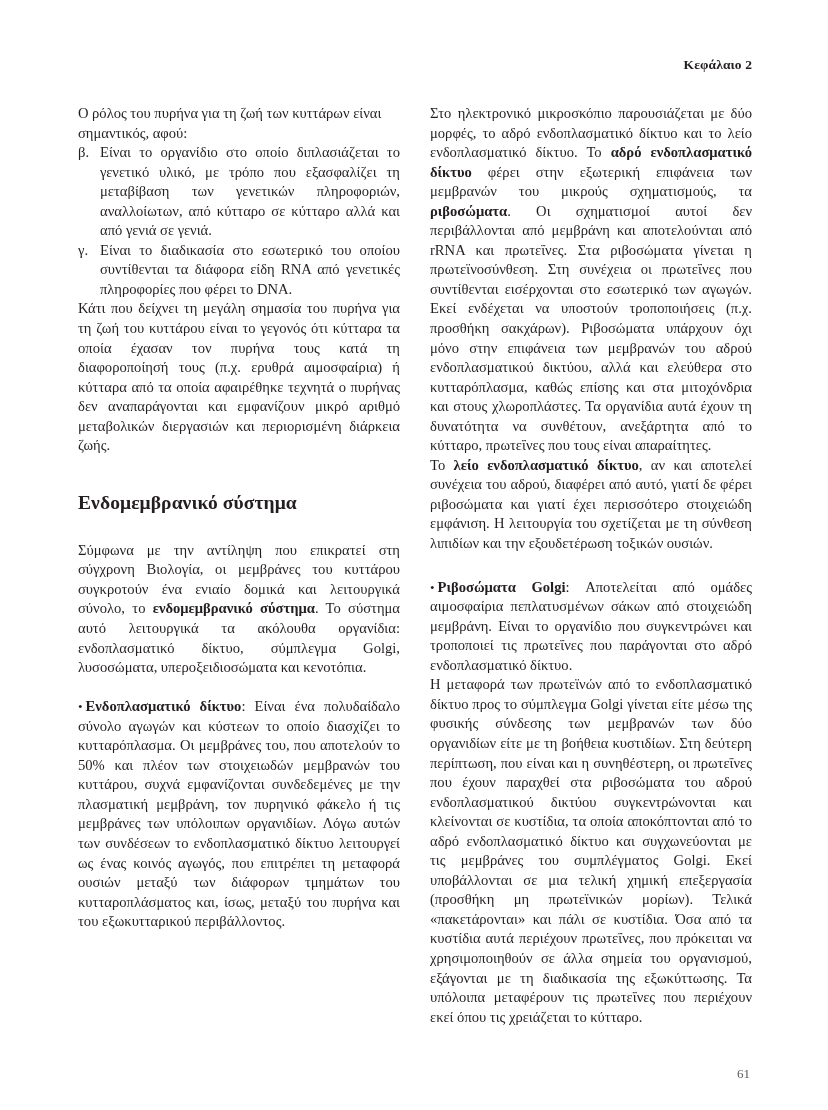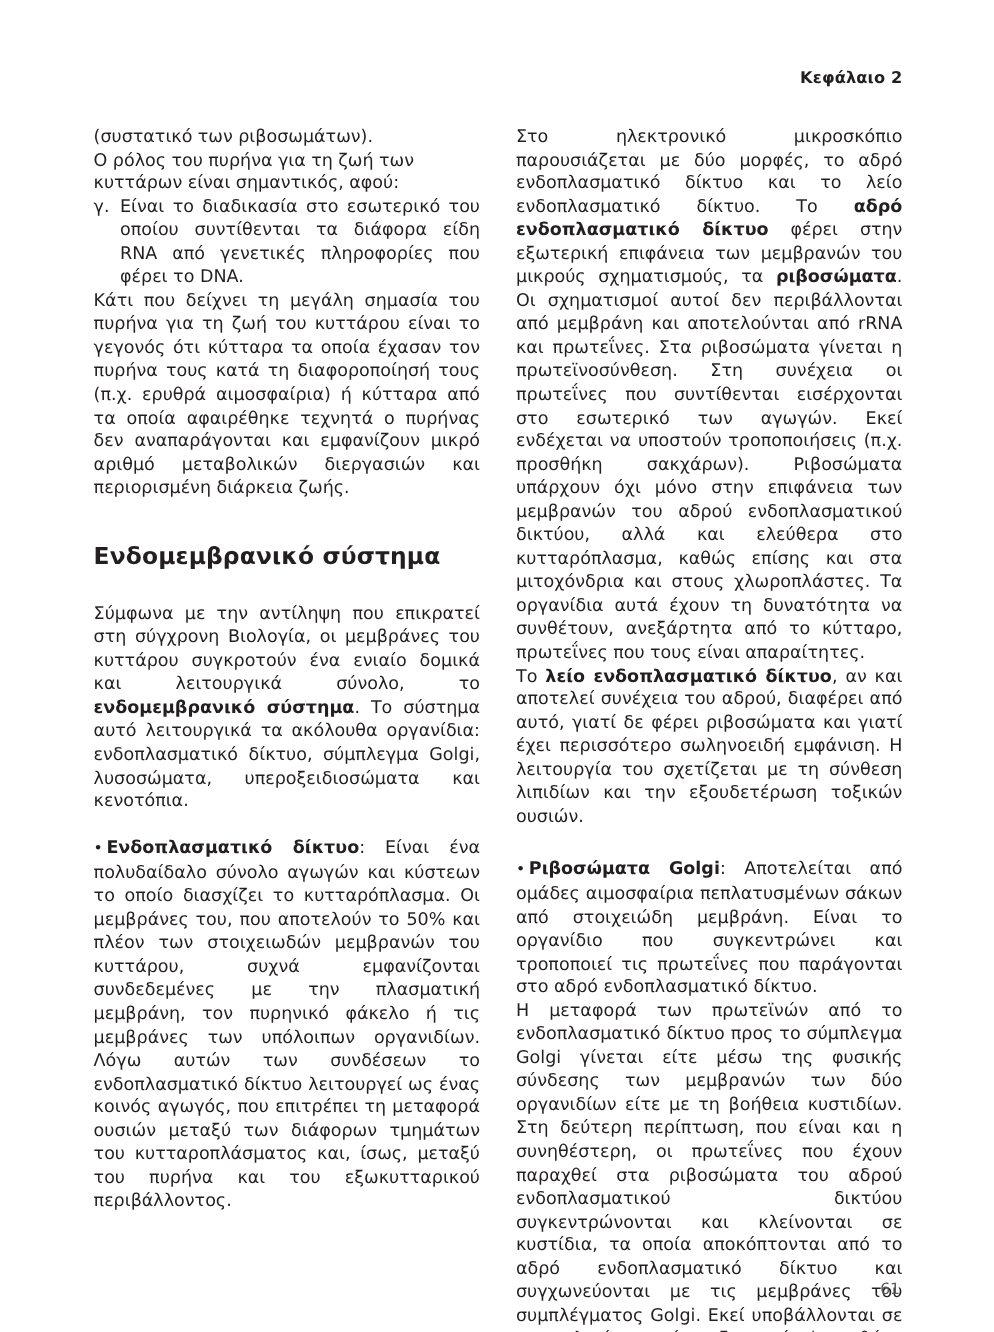--- a/index.html
+++ b/index.html
@@ -16,20 +16,21 @@
     position: relative;
     overflow: hidden;
   }
 
   .page {
     position: absolute;
     inset: 0;
     width: 828px;
     height: 1110px;
     background: #ffffff;
+    font-family: Liberation Serif, serif;
   }
 
   
   .running-head {
     position: absolute;
     top: 57px;
     right: 76px;
     font-size: 13.5px;
     font-weight: 700;
     letter-spacing: 0.1px;
@@ -132,25 +133,27 @@
 <body>
 
 <div class="page">
 
   <div class="running-head">Κεφάλαιο 2</div>
 
   <div class="columns">
 
     <div class="column">
 
-      <p class="para ragged">(συστατικό των ριβοσωμάτων).</p>
 
       <p class="para ragged">Ο ρόλος του πυρήνα για τη ζωή των κυττάρων είναι σημαντικός, αφού:</p>
 
 
+      <p class="enum-item">
+        <span class="enum-marker">β.</span><span>Είναι το οργανίδιο στο οποίο διπλασιάζεται το γενετικό υλικό, με τρόπο που εξασφαλίζει τη μεταβίβαση των γενετικών πληροφοριών, αναλλοίωτων, από κύτταρο σε κύτταρο αλλά και από γενιά σε γενιά.</span>
+      </p>
 
       <p class="enum-item">
         <span class="enum-marker">γ.</span><span>Είναι το διαδικασία στο εσωτερικό του οποίου συντίθενται τα διάφορα είδη RNA από γενετικές πληροφορίες που φέρει το DNA.</span>
       </p>
 
 
       <p class="para">Κάτι που δείχνει τη μεγάλη σημασία του πυρήνα για τη ζωή του κυττάρου είναι το γεγονός ότι κύτταρα τα οποία έχασαν τον πυρήνα τους κατά τη διαφοροποίησή τους (π.χ. ερυθρά αιμοσφαίρια) ή κύτταρα από τα οποία αφαιρέθηκε τεχνητά ο πυρήνας δεν αναπαράγονται και εμφανίζουν μικρό αριθμό μεταβολικών διεργασιών και περιορισμένη διάρκεια ζωής.</p>
 
       <div class="heading-space-before"></div>
 
@@ -164,21 +167,21 @@
 
       <p class="bullet-item"><span class="bullet-glyph">•</span><strong class="b">Ενδοπλασματικό δίκτυο</strong><span>: </span><span>Είναι ένα πολυδαίδαλο σύνολο αγωγών και κύστεων το οποίο διασχίζει το κυτταρόπλασμα. Οι μεμβράνες του, που αποτελούν το 50% και πλέον των στοιχειωδών μεμβρανών του κυττάρου, συχνά εμφανίζονται συνδεδεμένες με την πλασματική μεμβράνη, τον πυρηνικό φάκελο ή τις μεμβράνες των υπόλοιπων οργανιδίων. Λόγω αυτών των συνδέσεων το ενδοπλασματικό δίκτυο λειτουργεί ως ένας κοινός αγωγός, που επιτρέπει τη μεταφορά ουσιών μεταξύ των διάφορων τμημάτων του κυτταροπλάσματος και, ίσως, μεταξύ του πυρήνα και του εξωκυτταρικού περιβάλλοντος.</span></p>
 
     </div>
 
     <div class="column">
 
 
       <p class="para"><span>Στο ηλεκτρονικό μικροσκόπιο παρουσιάζεται με δύο μορφές, το αδρό ενδοπλασματικό δίκτυο και το λείο ενδοπλασματικό δίκτυο. Το </span><strong class="b">αδρό ενδοπλασματικό δίκτυο</strong><span> φέρει στην εξωτερική επιφάνεια των μεμβρανών του μικρούς σχηματισμούς, τα </span><strong class="b">ριβοσώματα</strong><span>. Οι σχηματισμοί αυτοί δεν περιβάλλονται από μεμβράνη και αποτελούνται από rRNA και πρωτεΐνες. Στα ριβοσώματα γίνεται η πρωτεϊνοσύνθεση. Στη συνέχεια οι πρωτεΐνες που συντίθενται εισέρχονται στο εσωτερικό των αγωγών. Εκεί ενδέχεται να υποστούν τροποποιήσεις (π.χ. προσθήκη σακχάρων). Ριβοσώματα υπάρχουν όχι μόνο στην επιφάνεια των μεμβρανών του αδρού ενδοπλασματικού δικτύου, αλλά και ελεύθερα στο κυτταρόπλασμα, καθώς επίσης και στα μιτοχόνδρια και στους χλωροπλάστες. Τα οργανίδια αυτά έχουν τη δυνατότητα να συνθέτουν, ανεξάρτητα από το κύτταρο, πρωτεΐνες που τους είναι απαραίτητες.</span></p>
 
-      <p class="para"><span>Το </span><strong class="b">λείο ενδοπλασματικό δίκτυο</strong><span>, αν και αποτελεί συνέχεια του αδρού, διαφέρει από αυτό, γιατί δε φέρει ριβοσώματα και γιατί έχει περισσότερο σωληνοειδή εμφάνιση. Η λειτουργία του σχετίζεται με τη σύνθεση λιπιδίων και την εξουδετέρωση τοξικών ουσιών.</span></p>
+      <p class="para"><span>Το </span><strong class="b">λείο ενδοπλασματικό δίκτυο</strong><span>, αν και αποτελεί συνέχεια του αδρού, διαφέρει από αυτό, γιατί δε φέρει ριβοσώματα και γιατί έχει περισσότερο στοιχειώδη εμφάνιση. Η λειτουργία του σχετίζεται με τη σύνθεση λιπιδίων και την εξουδετέρωση τοξικών ουσιών.</span></p>
 
       <div class="gap-md"></div>
 
       <p class="bullet-item"><span class="bullet-glyph">•</span><strong class="b">Ριβοσώματα Golgi</strong><span>: </span><span>Αποτελείται από ομάδες αιμοσφαίρια πεπλατυσμένων σάκων από στοιχειώδη μεμβράνη. Είναι το οργανίδιο που συγκεντρώνει και τροποποιεί τις πρωτεΐνες που παράγονται στο αδρό ενδοπλασματικό δίκτυο.</span></p>
 
       <p class="para">Η μεταφορά των πρωτεϊνών από το ενδοπλασματικό δίκτυο προς το σύμπλεγμα Golgi γίνεται είτε μέσω της φυσικής σύνδεσης των μεμβρανών των δύο οργανιδίων είτε με τη βοήθεια κυστιδίων. Στη δεύτερη περίπτωση, που είναι και η συνηθέστερη, οι πρωτεΐνες που έχουν παραχθεί στα ριβοσώματα του αδρού ενδοπλασματικού δικτύου συγκεντρώνονται και κλείνονται σε κυστίδια, τα οποία αποκόπτονται από το αδρό ενδοπλασματικό δίκτυο και συγχωνεύονται με τις μεμβράνες του συμπλέγματος Golgi. Εκεί υποβάλλονται σε μια τελική χημική επεξεργασία (προσθήκη μη πρωτεϊνικών μορίων). Τελικά «πακετάρονται» και πάλι σε κυστίδια. Όσα από τα κυστίδια αυτά περιέχουν πρωτεΐνες, που πρόκειται να χρησιμοποιηθούν σε άλλα σημεία του οργανισμού, εξάγονται με τη διαδικασία της εξωκύττωσης. Τα υπόλοιπα μεταφέρουν τις πρωτεΐνες που περιέχουν εκεί όπου τις χρειάζεται το κύτταρο.</p>
 
     </div>
 
   </div>

